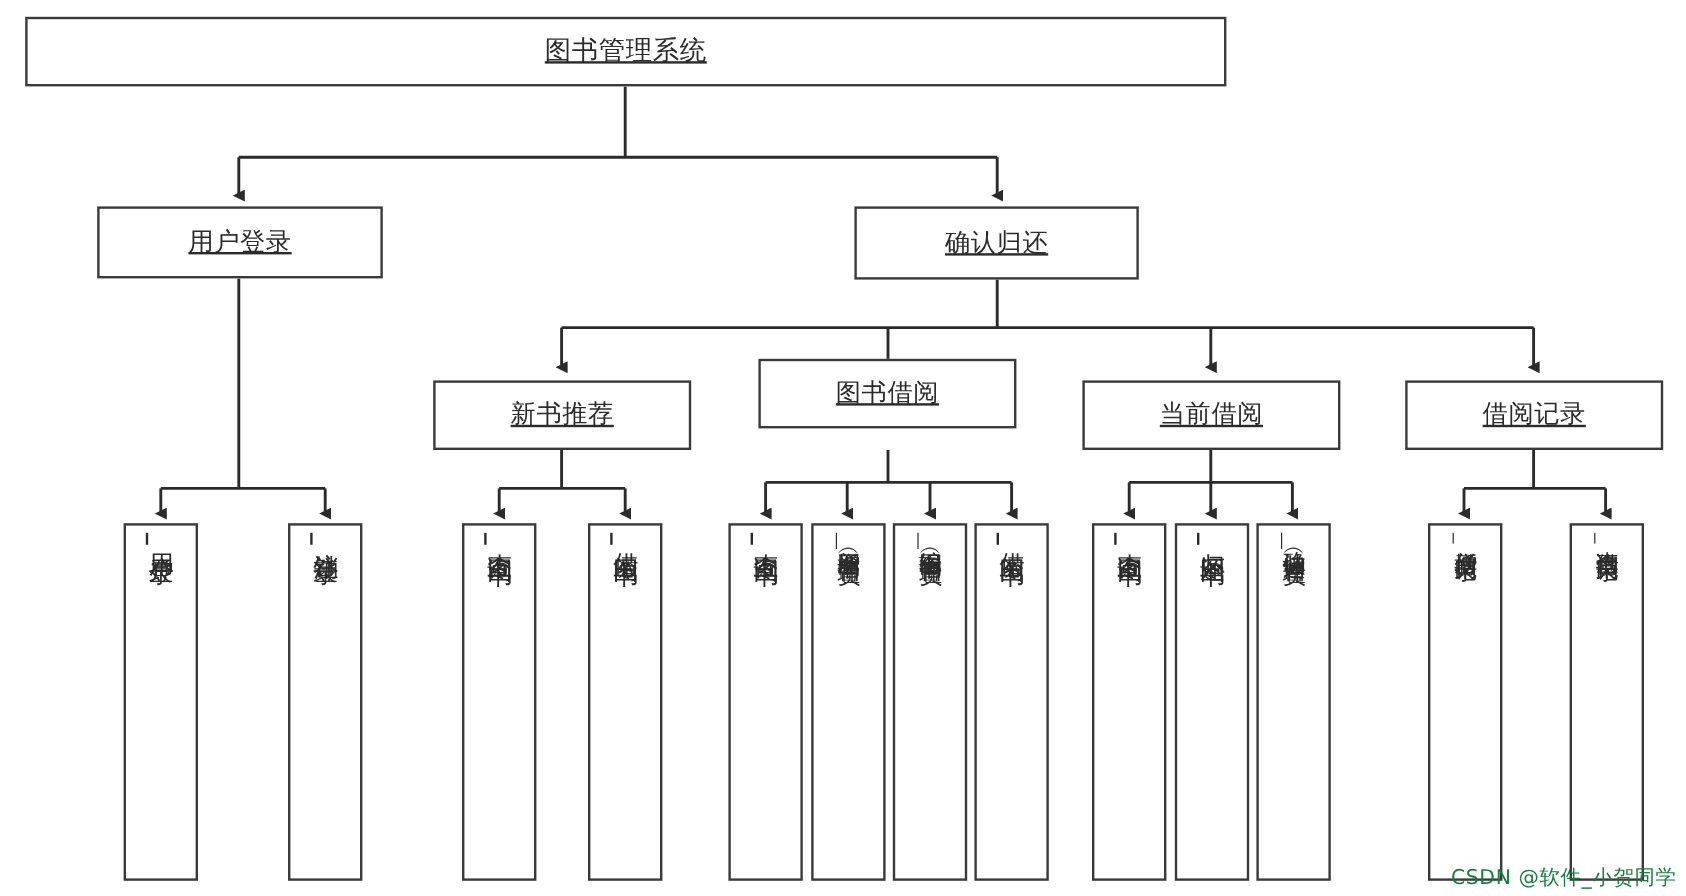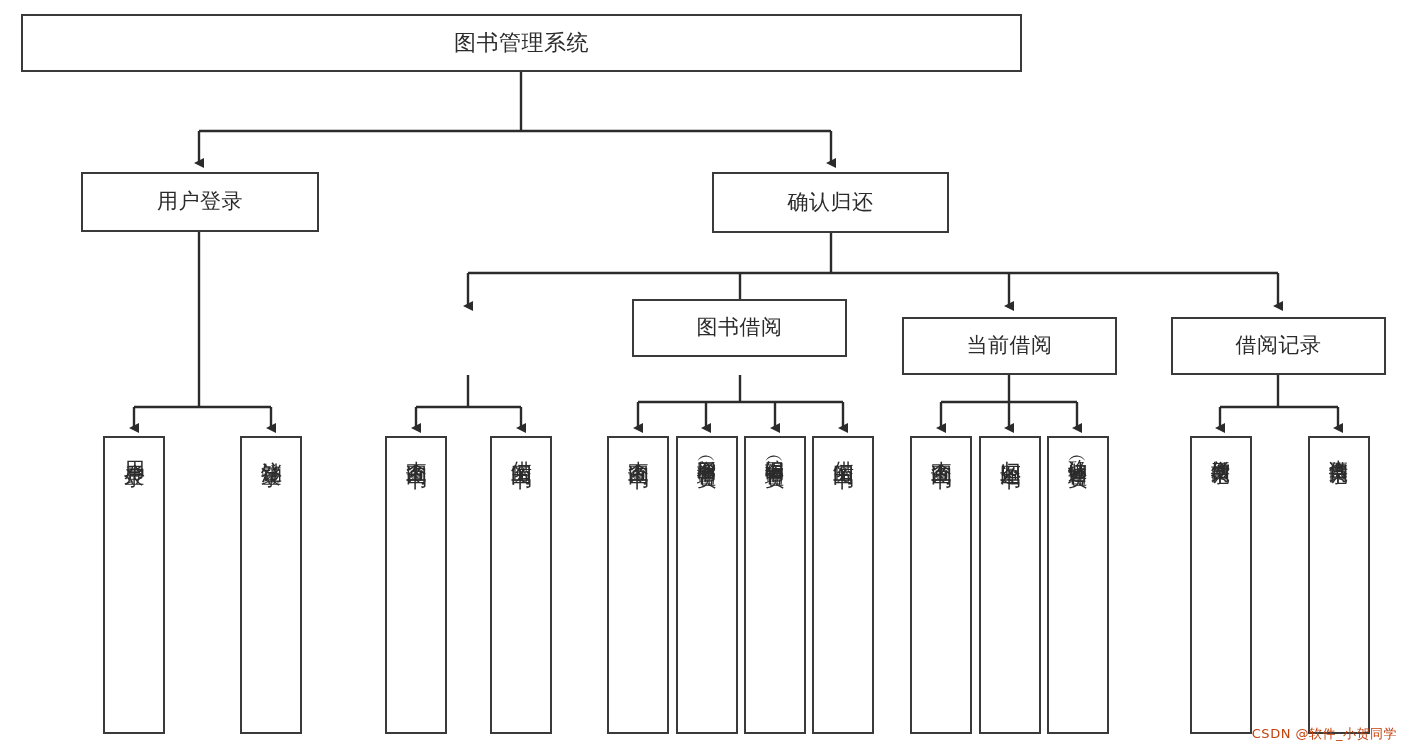--- a/index.html
+++ b/index.html
@@ -35,20 +35,21 @@
     align-items: center;
     justify-content: center;
     color: #2b2b2b;
   }
   .node-label {
     display: block;
     text-align: center;
     line-height: 1.22;
     letter-spacing: 0.5px;
     white-space: nowrap;
+    text-decoration: underline;
   }
   .node.horizontal .node-label {
     font-size: 21px;
   }
   .node.root .node-label {
     font-size: 22px;
   }
   .node.vertical {
     padding: 6px 0;
     align-items: flex-start;
@@ -62,22 +63,22 @@
     margin: 0 auto;
   }
   .node.vertical.small .node-label {
     font-size: 19px;
     letter-spacing: 1.5px;
   }
   #watermark {
     position: absolute;
     right: 8px;
     bottom: 4px;
-    font-size: 13px;
-    color: #c2410c;
+    font-size: 17px;
+    color: #15803d;
     letter-spacing: 0.5px;
     white-space: nowrap;
     font-family: "DejaVu Sans", "Liberation Sans", sans-serif;
   }
 </style>
 </head>
 <body>
 
 <div id="diagram-root">
 
@@ -135,20 +136,23 @@
     <span class="node-label">图书管理系统</span>
   </div>
 
   <div class="node horizontal" style="left:81px; top:172px; width:238px; height:60px;">
     <span class="node-label">用户登录</span>
   </div>
   <div class="node horizontal" style="left:712px; top:172px; width:237px; height:61px;">
     <span class="node-label">确认归还</span>
   </div>
 
+  <div class="node horizontal" style="left:361px; top:317px; width:215px; height:58px;">
+    <span class="node-label">新书推荐</span>
+  </div>
   <div class="node horizontal" style="left:632px; top:299px; width:215px; height:58px;">
     <span class="node-label">图书借阅</span>
   </div>
   <div class="node horizontal" style="left:1171px; top:317px; width:215px; height:58px;">
     <span class="node-label">借阅记录</span>
   </div>
   <div class="node horizontal" style="left:902px; top:317px; width:215px; height:58px;">
     <span class="node-label">当前借阅</span>
   </div>
 

